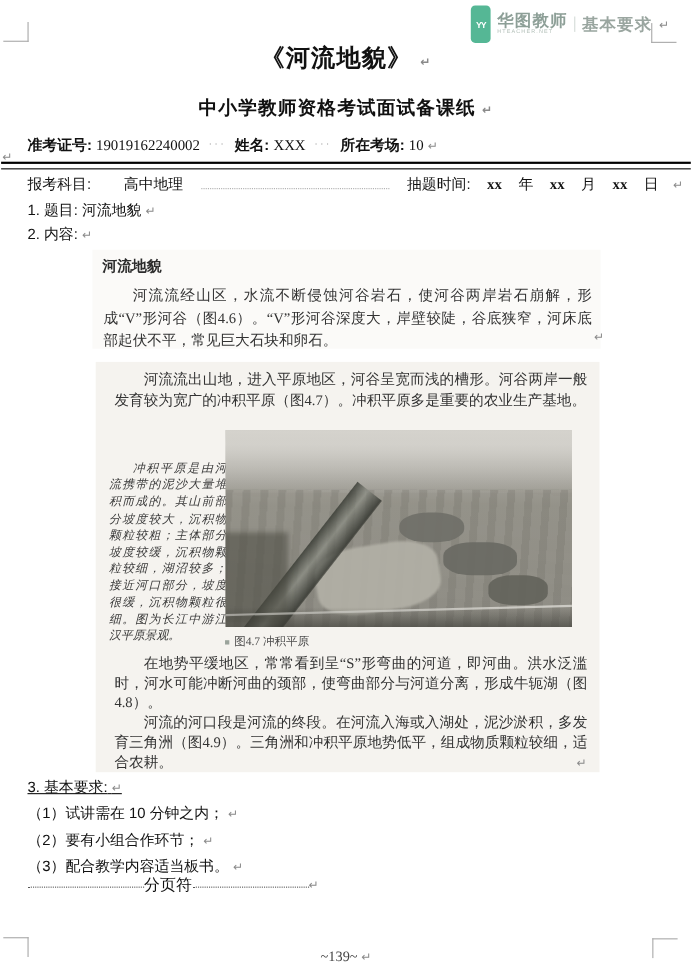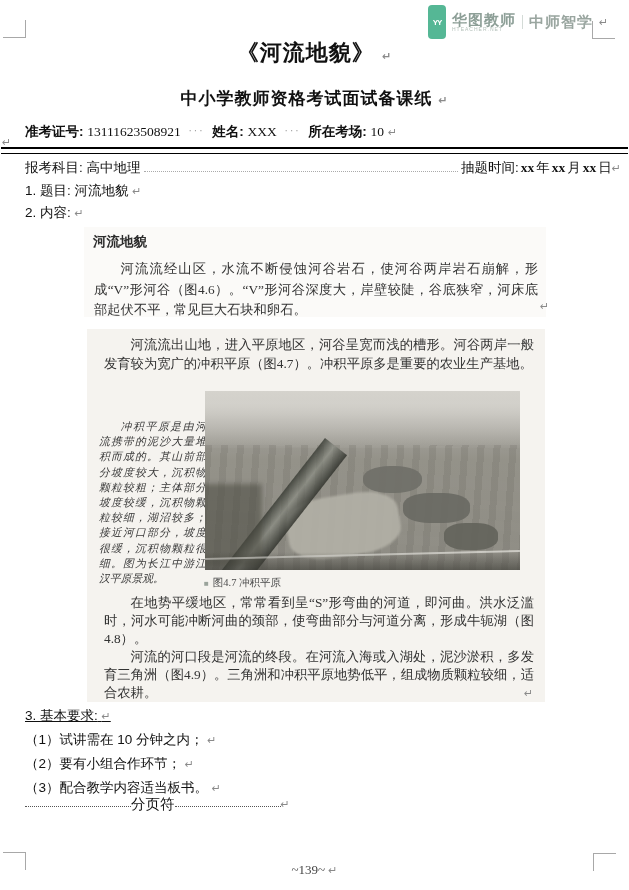--- a/index.html
+++ b/index.html
@@ -30,21 +30,21 @@
   
   .info-row{position:absolute;left:25px;top:123px;font-size:13.5px;}
   .info-row b{font-weight:bold;}
   .val-serif{font-family:"Liberation Serif",serif;}
   .dots{color:#999;font-size:10px;letter-spacing:2px;margin:0 4px;position:relative;top:-2px;}
   
   .rule-pilc{position:absolute;left:2px;top:136px;}
   .double-rule{position:absolute;left:1px;top:147px;width:627px;height:4px;
     border-top:2.5px solid #000;border-bottom:1px solid #000;}
   
-  .subject-row{position:absolute;left:25px;top:159px;width:596px;display:flex;align-items:baseline;font-size:13.5px;}
+  .subject-row{position:absolute;left:25px;top:159px;width:596px;display:flex;align-items:baseline;font-size:13.5px;gap:13px;}
   .leader{flex:1;border-bottom:1.5px dotted #aaa;height:0.72em;margin:0 3px;}
   .time-xx{font-family:"Liberation Serif",serif;font-weight:bold;margin:0 2px;}
   
   .item{position:absolute;left:25px;font-size:13.5px;}
   
   .scan1{position:absolute;left:84px;top:227px;width:462px;height:90px;background:#fbfaf8;}
   .scan1 .tb-heading{margin:6px 0 0 9px;font-family:"Liberation Serif",serif;font-weight:bold;font-size:13.5px;color:#2c2c2c;}
   .tb-para{font-family:"Liberation Serif",serif;font-size:13.3px;line-height:20.5px;color:#333;
     text-align:justify;text-indent:2em;margin:0;}
   .scan1 .tb-para{margin:8px 8px 0 10px;}
@@ -104,36 +104,36 @@
   <div class="corner bl"></div>
   <div class="corner br"></div>
 
   <div class="brandbar">
     <span class="brand-icon">YY</span>
     <span style="display:flex;flex-direction:column;align-items:flex-start;">
       <span class="brand-cn">华图教师</span>
       <span class="brand-sub">HTEACHER.NET</span>
     </span>
     <span class="brand-div"></span>
-    <span class="brand-right">中师智学</span>
+    <span class="brand-right">基本要求</span>
     <span class="pilc">↵</span>
   </div>
 
   <div class="doc-title">
     <span>《河流地貌》</span>
     <span class="pilc">↵</span>
   </div>
   <div class="doc-subtitle">
     <span>中小学教师资格考试面试备课纸</span>
     <span class="pilc">↵</span>
   </div>
 
   <div class="info-row">
     <b>准考证号:</b>
-    <span class="val-serif">13111623508921</span>
+    <span class="val-serif">19019162240002</span>
     <span class="dots">···</span>
     <b>姓名:</b>
     <span class="val-serif">XXX</span>
     <span class="dots">···</span>
     <b>所在考场:</b>
     <span class="val-serif">10</span>
     <span class="pilc">↵</span>
   </div>
 
   <span class="pilc rule-pilc">↵</span>

